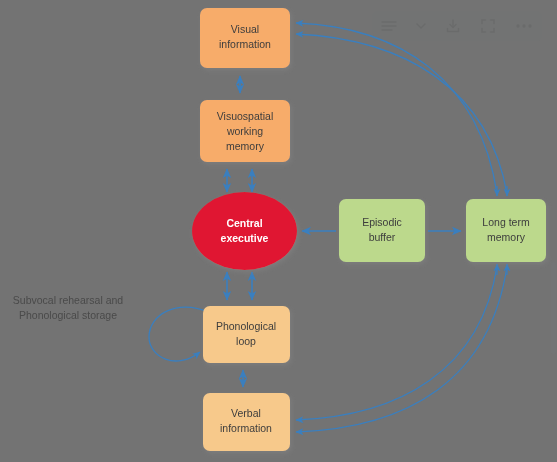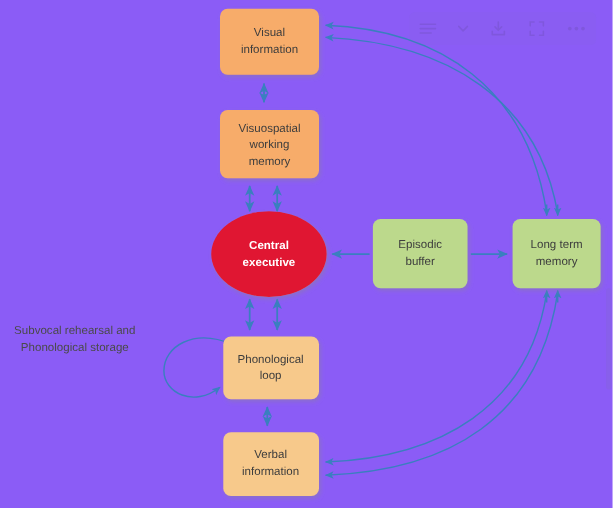--- a/index.html
+++ b/index.html
@@ -7,21 +7,21 @@
     padding: 0;
     background: #ffffff;
   }
   body {
     font-family: "Liberation Sans", sans-serif;
   }
   #stage {
     position: relative;
     width: 557px;
     height: 462px;
-    background: #8b5cf6;
+    background: #737373;
     overflow: hidden;
   }
   #diagram-svg {
     position: absolute;
     left: 0;
     top: 0;
     width: 557px;
     height: 462px;
   }
   .node-label {

